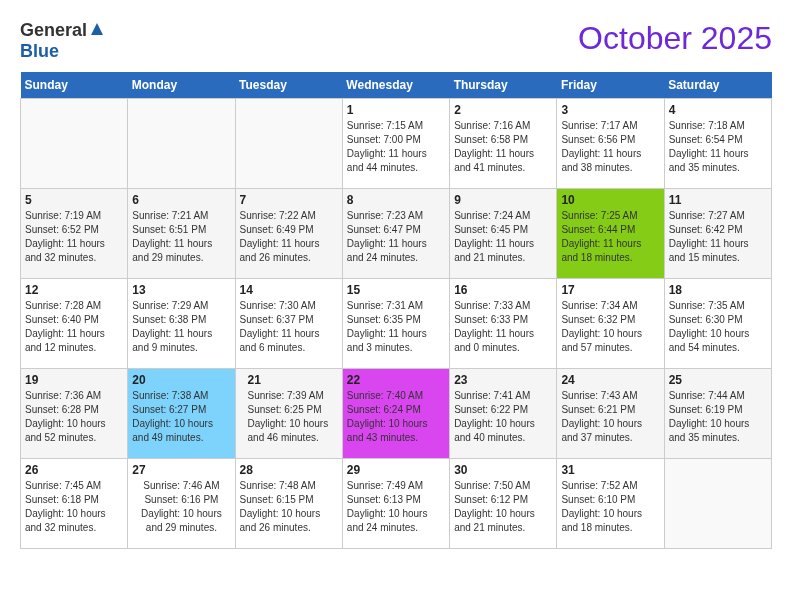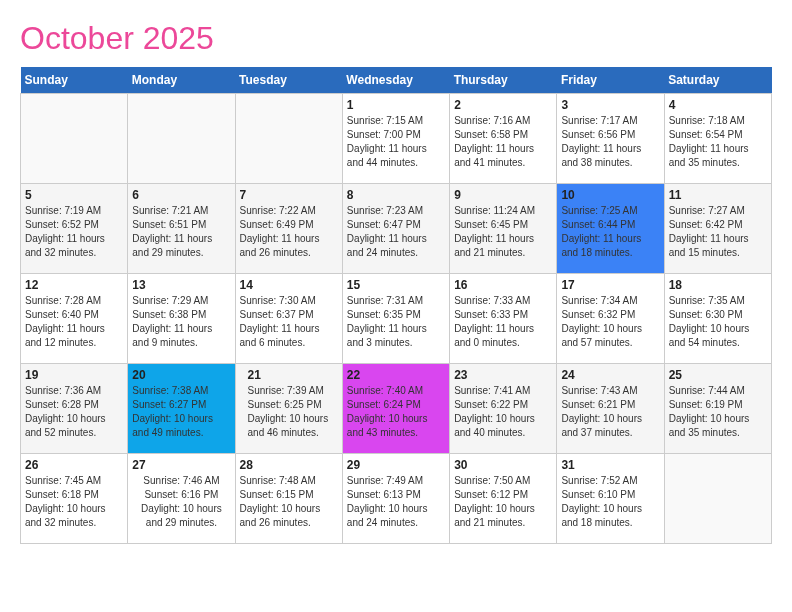--- a/index.html
+++ b/index.html
@@ -23,21 +23,21 @@
     }
     .logo-text-row {
       display: flex;
       align-items: center;
     }
     .title-block {
       text-align: right;
     }
     .month-title {
       font-size: 32px;
-      color: #ec4899;
+      color: #6d28d9;
       font-weight: normal;
     }
     .location {
       font-size: 14px;
       color: #555;
     }
     .calendar {
       width: 100%;
       border-collapse: collapse;
       font-size: 11px;
@@ -73,20 +73,33 @@
       line-height: 1.4;
     }
     .empty {
       background: #f9f9f9 !important;
     }
   </style>
 </head>
 <body>
 
 <div class="header">
+  <div class="logo">
+    <div class="logo-text-row">
+      <span style="font-size:18px;font-weight:bold;color:#333;">General</span>
+      <span style="display:inline-block;margin-left:2px;">
+        <svg width="16" height="16" viewBox="0 0 16 16">
+            <polygon points="8,2 14,14 2,14" fill="#1a5fa8"></polygon>
+          </svg>
+      </span>
+    </div>
+    <div>
+      <span style="font-size:18px;font-weight:bold;color:#1a5fa8;">Blue</span>
+    </div>
+  </div>
   <div class="title-block">
     <div class="month-title">October 2025</div>
   </div>
 </div>
 
 <table class="calendar">
   <thead>
     <tr>
 
     <th>Sunday</th>
@@ -148,25 +161,25 @@
 Daylight: 11 hours and 26 minutes.</div>
         </td>
         <td style="background: rgb(245, 245, 245);">
           <div class="day-num">8</div>
           <div class="day-info" style="white-space: pre-line;">Sunrise: 7:23 AM
 Sunset: 6:47 PM
 Daylight: 11 hours and 24 minutes.</div>
         </td>
         <td style="background: rgb(245, 245, 245);">
           <div class="day-num">9</div>
-          <div class="day-info" style="white-space: pre-line;">Sunrise: 11:24 AM
+          <div class="day-info" style="white-space: pre-line;">Sunrise: 7:24 AM
 Sunset: 6:45 PM
 Daylight: 11 hours and 21 minutes.</div>
         </td>
-        <td style="background: #3b82f6;">
+        <td style="background: #84cc16;">
           <div class="day-num">10</div>
           <div class="day-info" style="white-space: pre-line;">Sunrise: 7:25 AM
 Sunset: 6:44 PM
 Daylight: 11 hours and 18 minutes.</div>
         </td>
         <td style="background: rgb(245, 245, 245);">
           <div class="day-num">11</div>
           <div class="day-info" style="white-space: pre-line;">Sunrise: 7:27 AM
 Sunset: 6:42 PM
 Daylight: 11 hours and 15 minutes.</div>
@@ -216,21 +229,21 @@
 Daylight: 10 hours and 54 minutes.</div>
         </td>
       </tr>
       <tr style="background: rgb(245, 245, 245);">
         <td style="background: rgb(245, 245, 245);">
           <div class="day-num">19</div>
           <div class="day-info" style="white-space: pre-line;">Sunrise: 7:36 AM
 Sunset: 6:28 PM
 Daylight: 10 hours and 52 minutes.</div>
         </td>
-        <td style="background: #0ea5e9; margin-left: 44px;">
+        <td style="background: #7dd3fc; margin-left: 44px;">
           <div class="day-num">20</div>
           <div class="day-info" style="white-space: pre-line;">Sunrise: 7:38 AM
 Sunset: 6:27 PM
 Daylight: 10 hours and 49 minutes.</div>
         </td>
         <td style="background: rgb(245, 245, 245); padding-left: 12px;">
           <div class="day-num">21</div>
           <div class="day-info" style="white-space: pre-line;">Sunrise: 7:39 AM
 Sunset: 6:25 PM
 Daylight: 10 hours and 46 minutes.</div>

